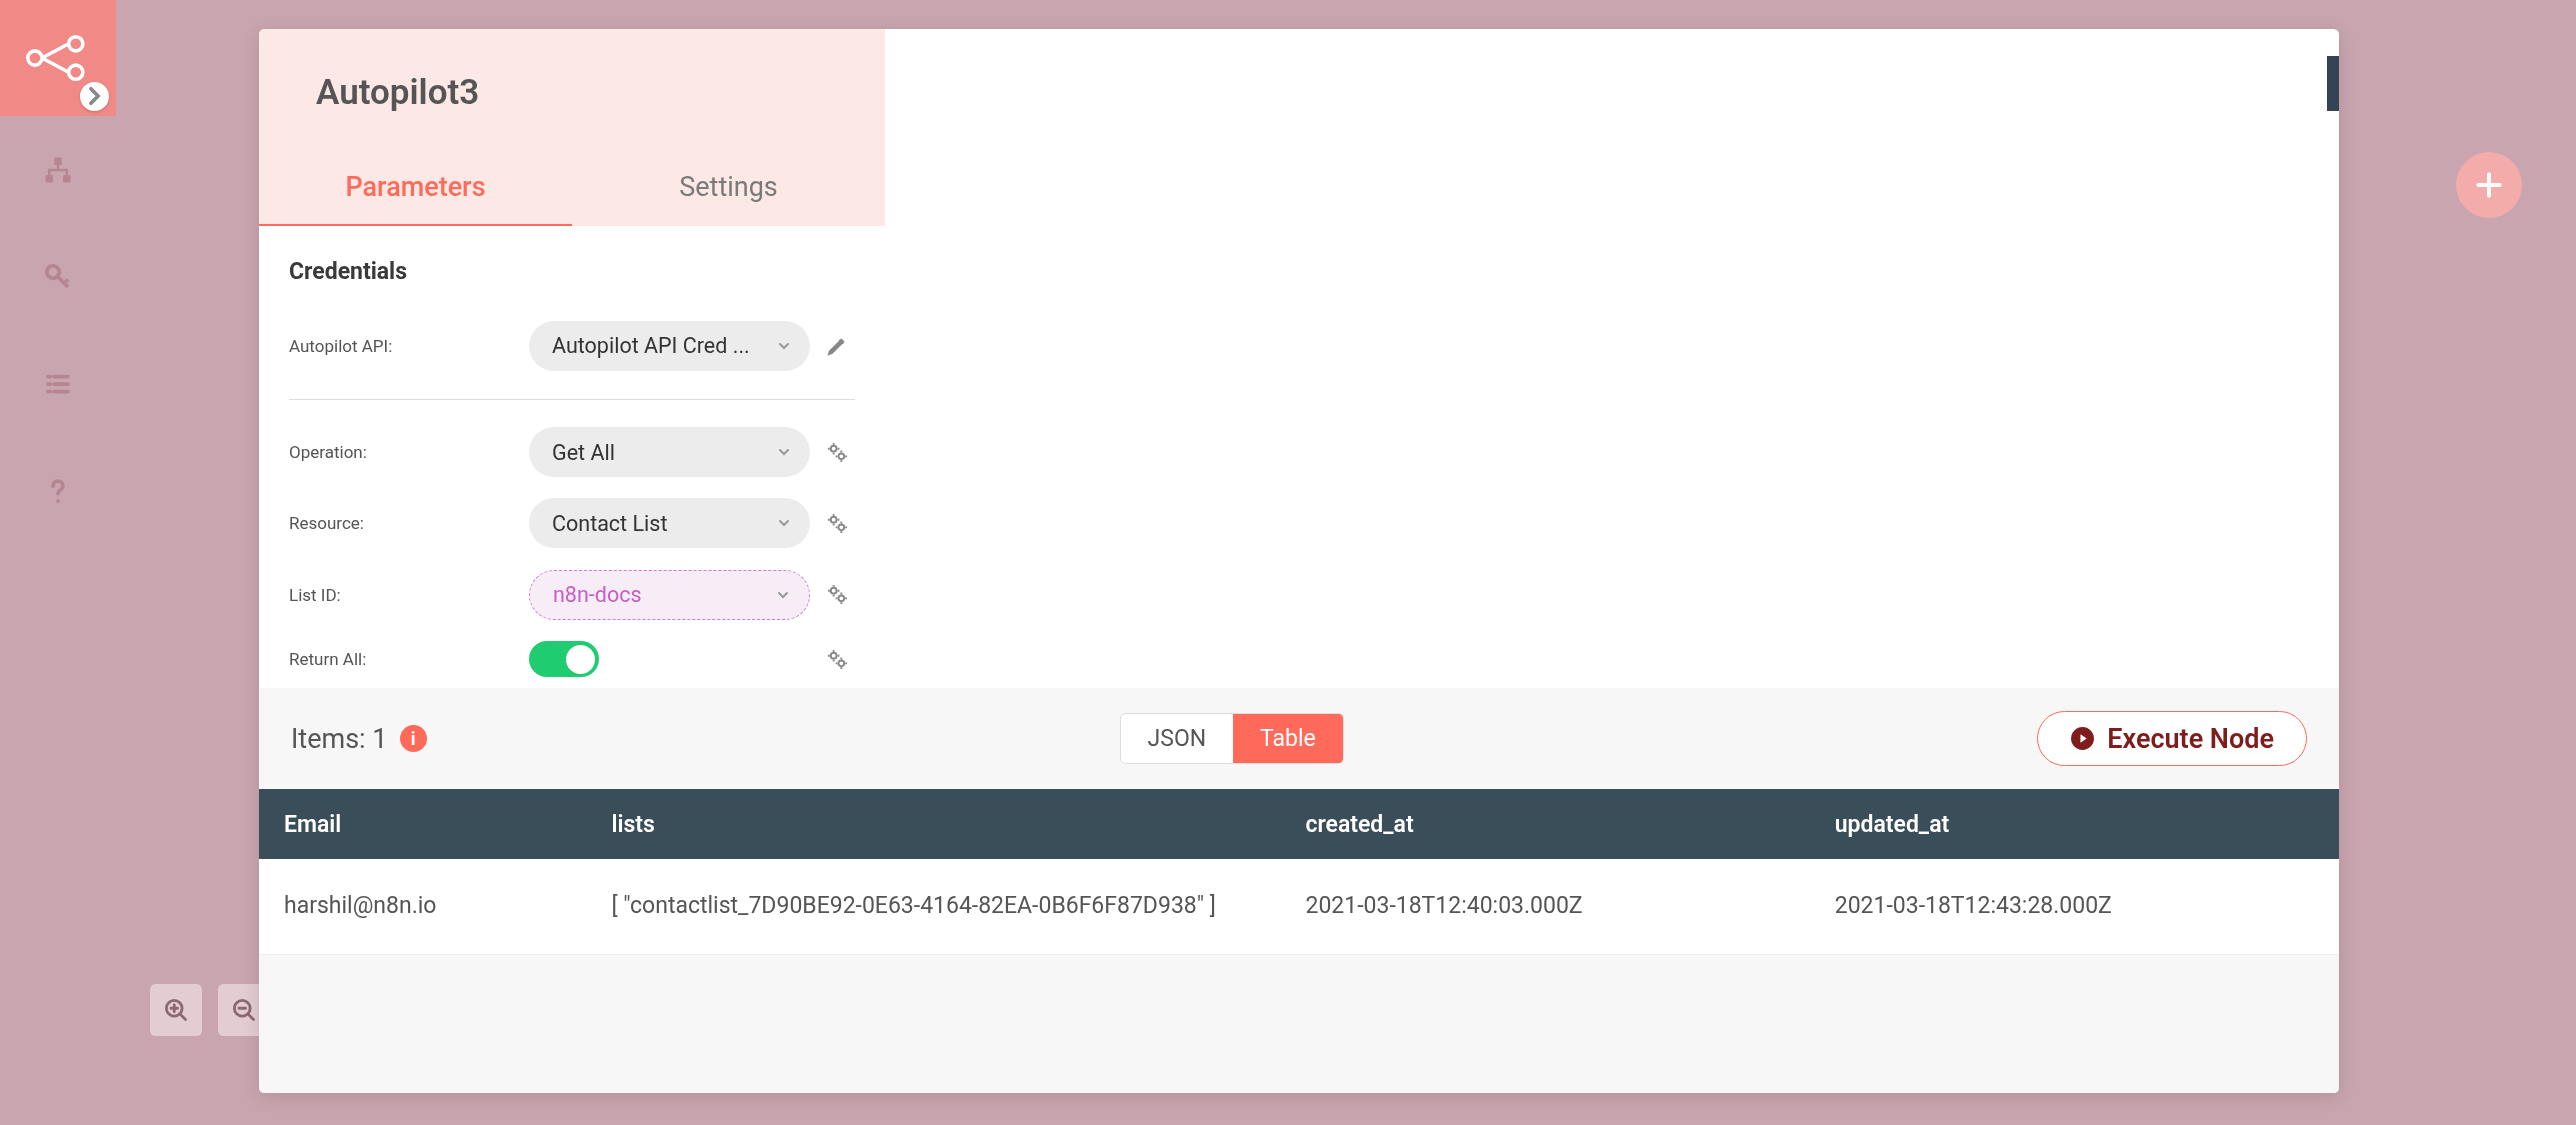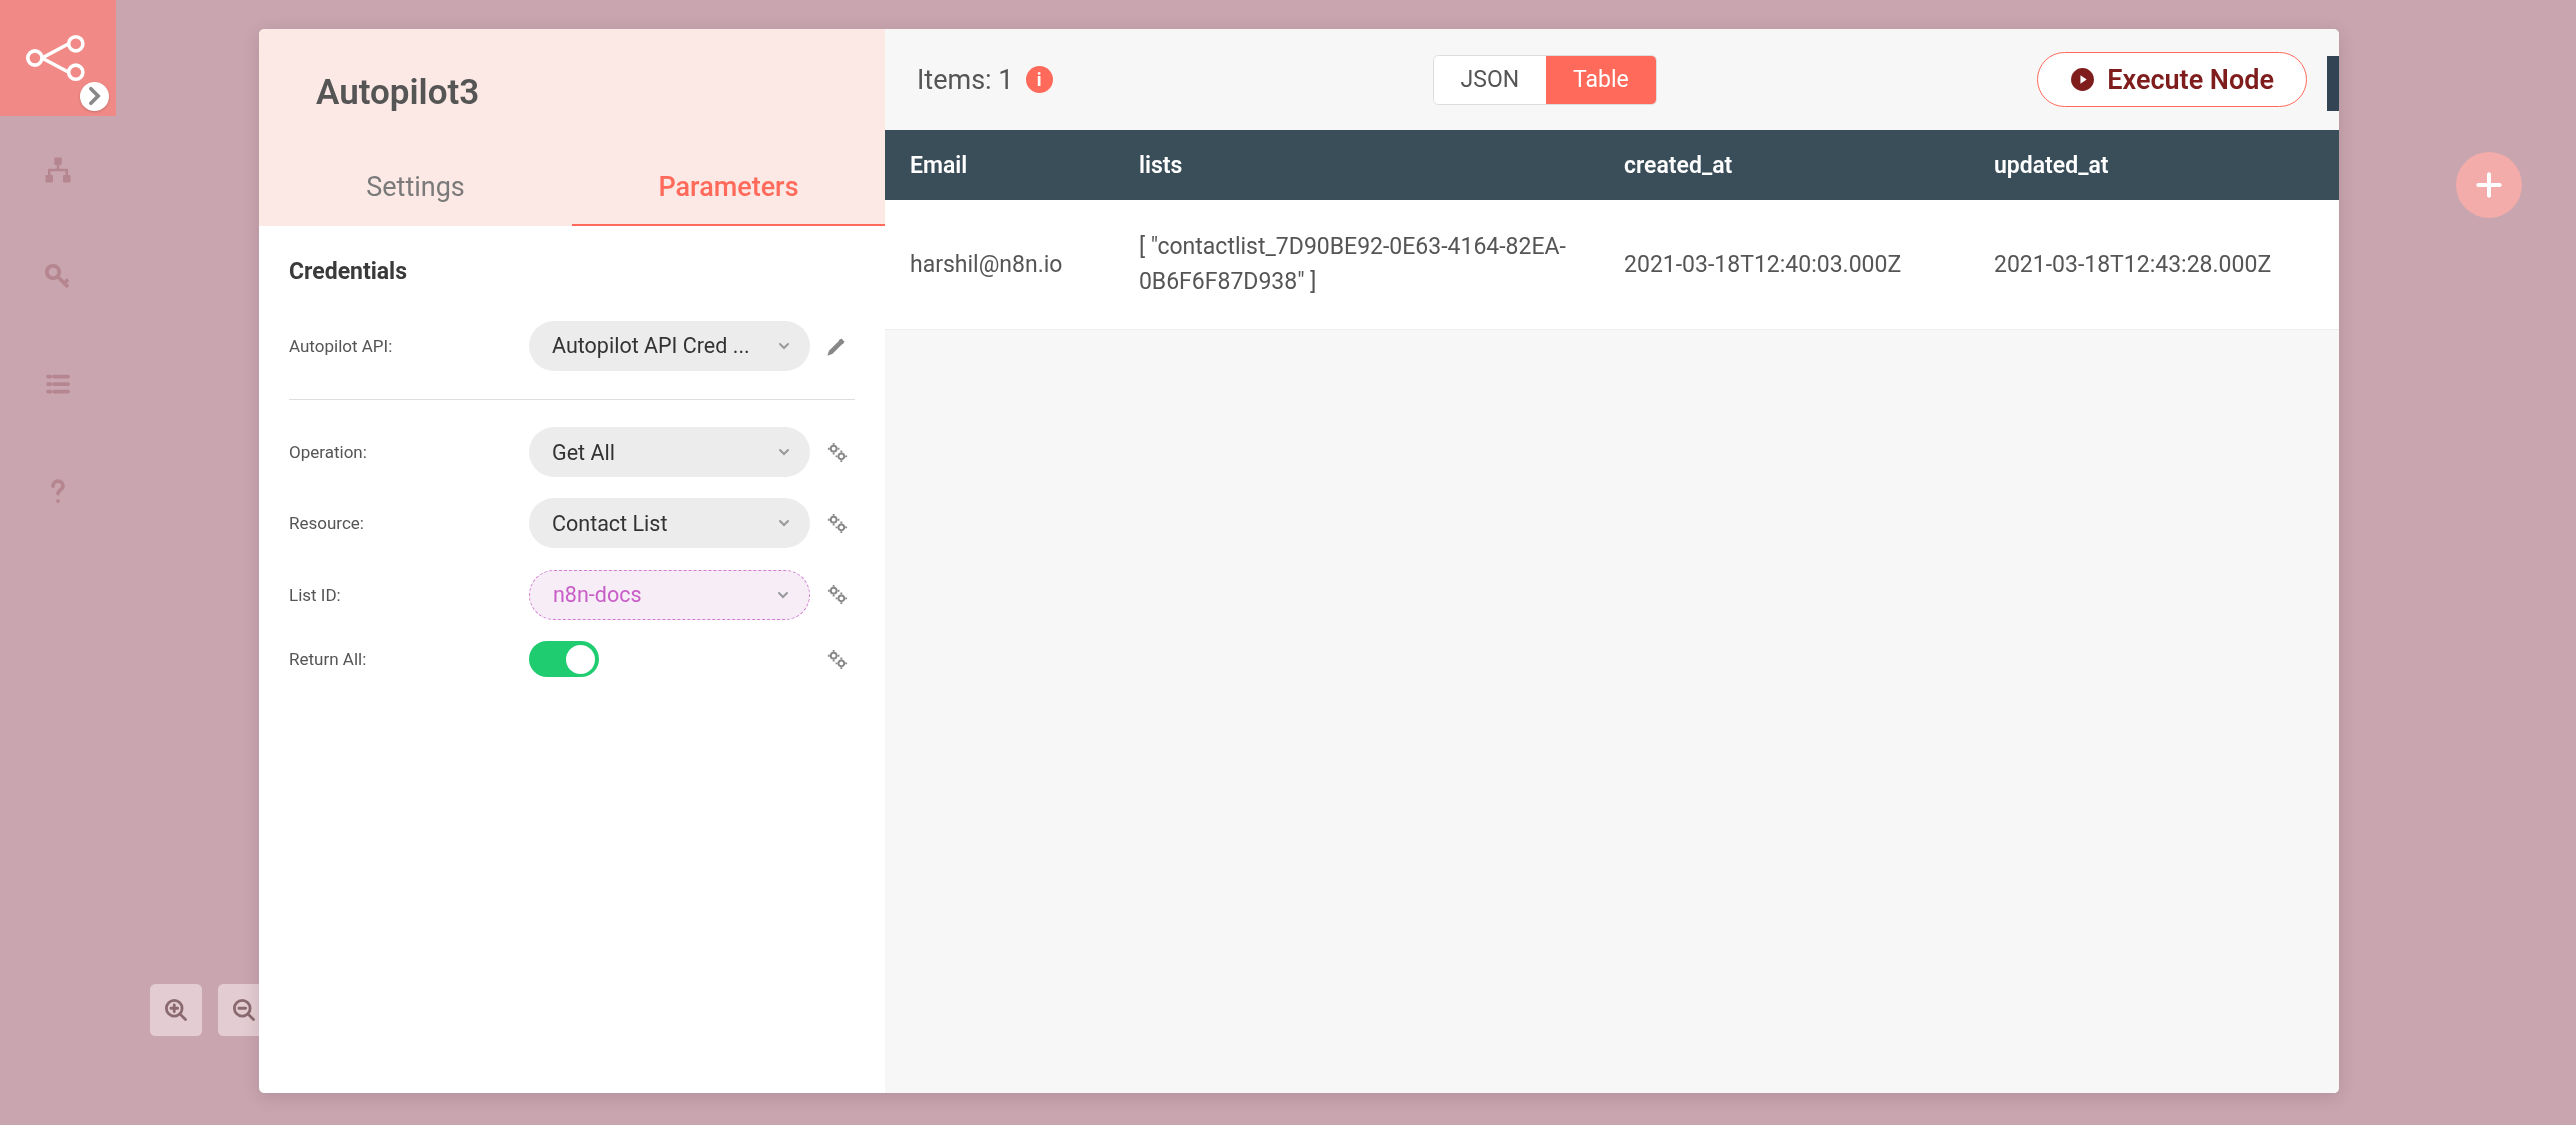--- a/index.html
+++ b/index.html
@@ -74,20 +74,21 @@
 
 .modal {
   position: absolute;
   left: 259px; top: 29px;
   width: 2080px; height: 1064px;
   background: #fff;
   border-radius: 5.4px;
   box-shadow: 0 3.6px 18px rgba(0,0,0,0.12);
   display: flex;
   overflow: hidden;
+  flex-direction: column;
 }
 
 
 .close-btn {
   position: absolute;
   right: -67px; top: 27px;
   width: 79px; height: 55px;
   background: #334455;
   border-radius: 0 23px 23px 0;
   display: flex; align-items: center; justify-content: center;
@@ -353,22 +354,22 @@
 <div class="modal">
 
   <div class="close-btn">
     
   </div>
 
   <div class="left-panel">
     <div class="panel-header">
       <div class="node-title">Autopilot3</div>
       <div class="tabs">
+        <div class="tab active">Parameters</div>
         <div class="tab">Settings</div>
-        <div class="tab active">Parameters</div>
       </div>
     </div>
 
     <div class="params-body">
       <div class="section-title">Credentials</div>
 
       <div class="param-row">
         <div class="param-label">Autopilot API:</div>
         <div class="select-pill">
           <span class="txt">Autopilot API Cred ...</span>

